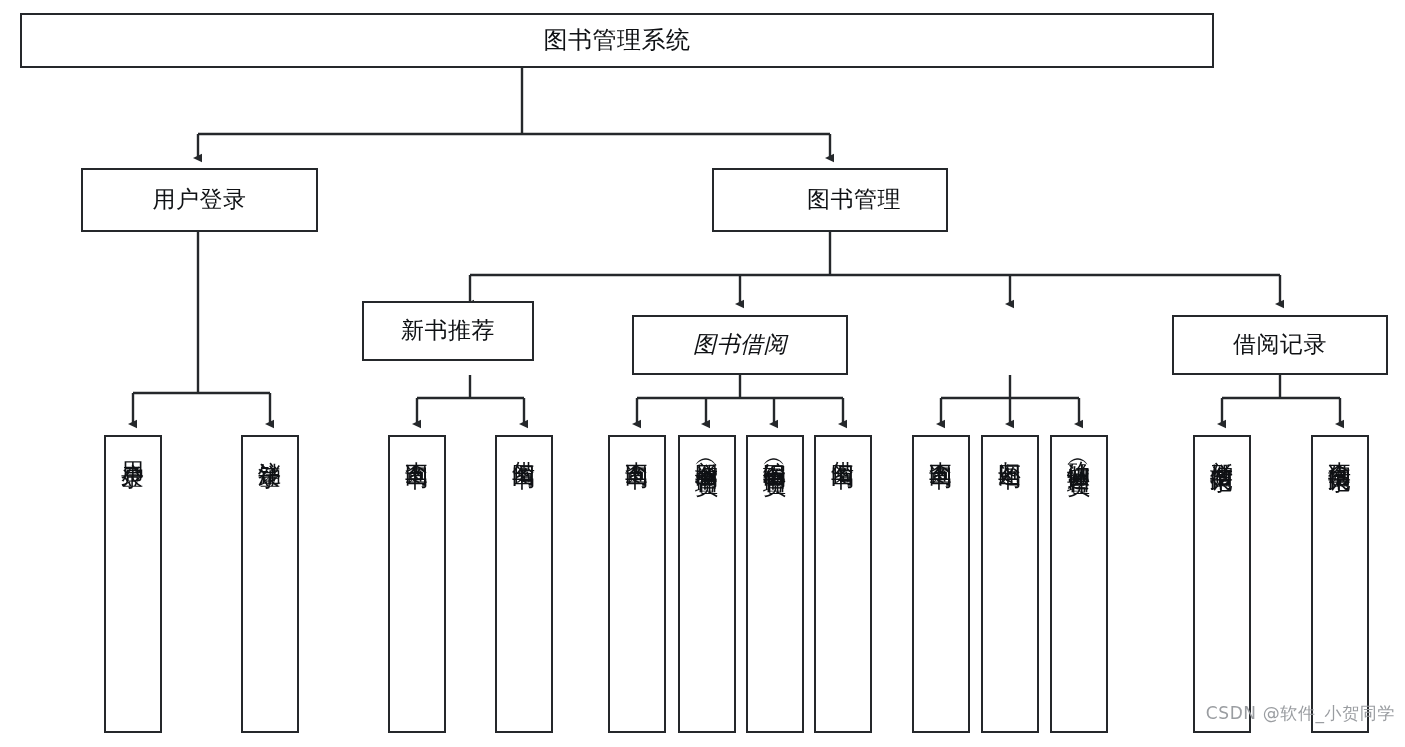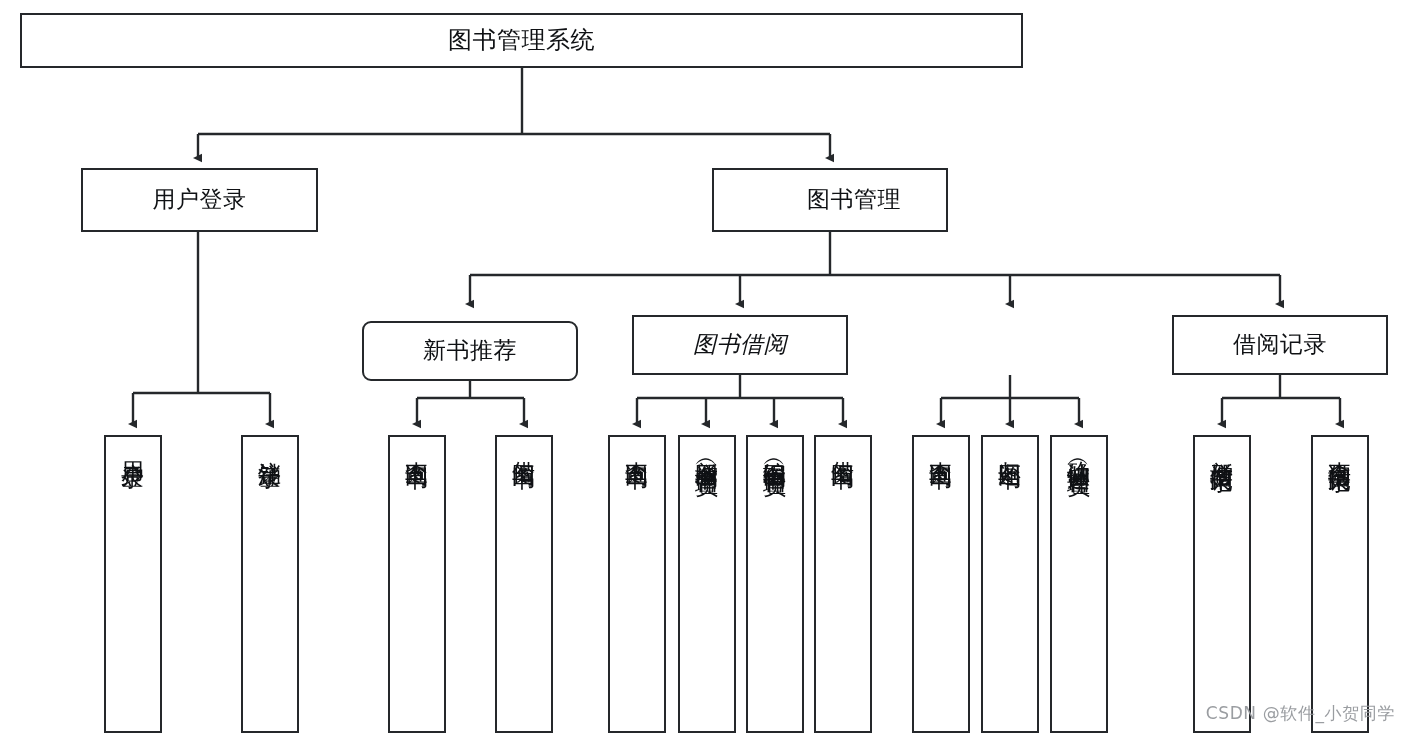--- a/index.html
+++ b/index.html
@@ -119,33 +119,33 @@
       <path d="M1010,398 L1010,424" marker-end="url(#arrow)"></path>
       <path d="M1079,398 L1079,424" marker-end="url(#arrow)"></path>
 
       <path d="M1280,375 L1280,398"></path>
       <path d="M1222,398 L1340,398"></path>
       <path d="M1222,398 L1222,424" marker-end="url(#arrow)"></path>
       <path d="M1340,398 L1340,424" marker-end="url(#arrow)"></path>
     </g>
   </svg>
 
-  <div class="node horiz" id="root-node" style="left:20px; top:13px; width:1003px; height:55px;">
+  <div class="node horiz" id="root-node" style="left:20px; top:13px; width:1194px; height:55px;">
     <span class="node-label">图书管理系统</span>
   </div>
 
   <div class="node horiz" style="left:81px; top:168px; width:237px; height:64px;">
     <span class="node-label">用户登录</span>
   </div>
 
   <div class="node horiz" style="left:712px; top:168px; width:236px; height:64px;padding-left:48px;">
     <span class="node-label">图书管理</span>
   </div>
 
-  <div class="node horiz" style="left:362px; top:321px; width:216px; height:60px;border-radius:9px;">
+  <div class="node horiz" style="left:362px; top:301px; width:172px; height:60px;">
     <span class="node-label">新书推荐</span>
   </div>
 
   <div class="node horiz" style="left:632px; top:315px; width:216px; height:60px;font-style:italic;">
     <span class="node-label">图书借阅</span>
   </div>
 
 
   <div class="node horiz" style="left:1172px; top:315px; width:216px; height:60px;">
     <span class="node-label">借阅记录</span>

